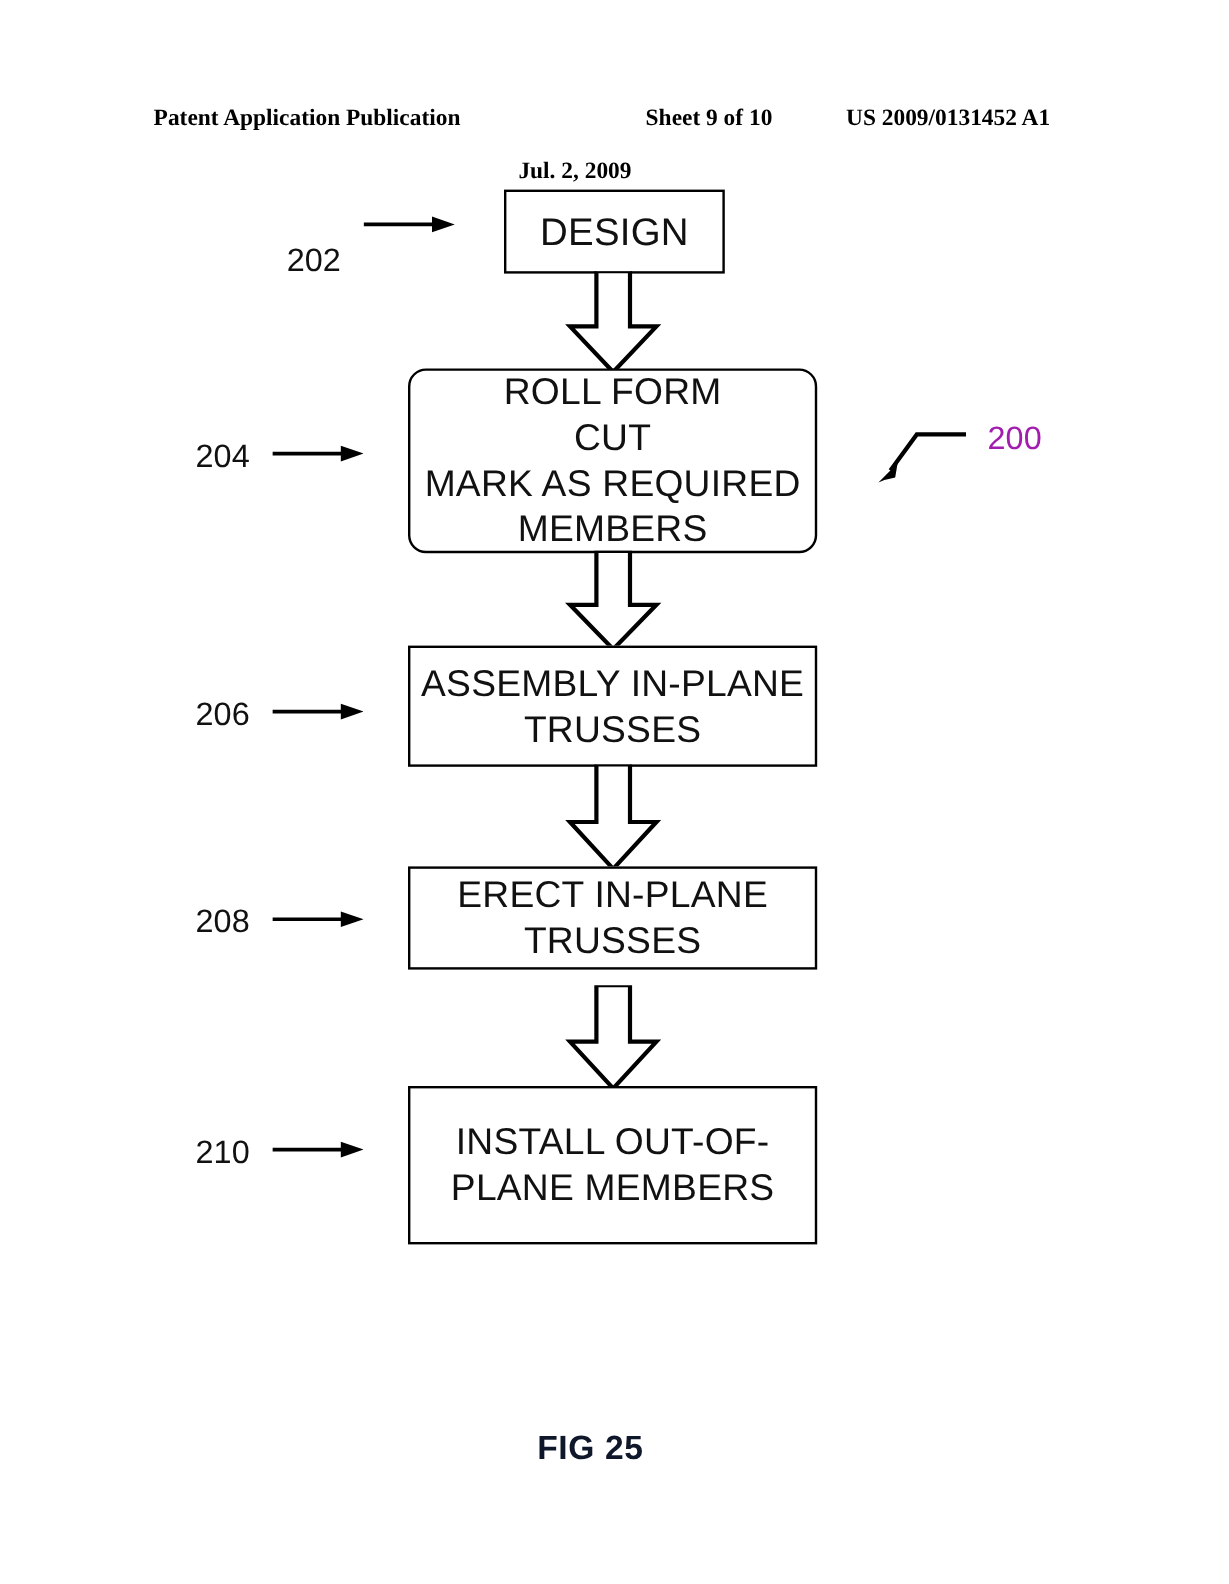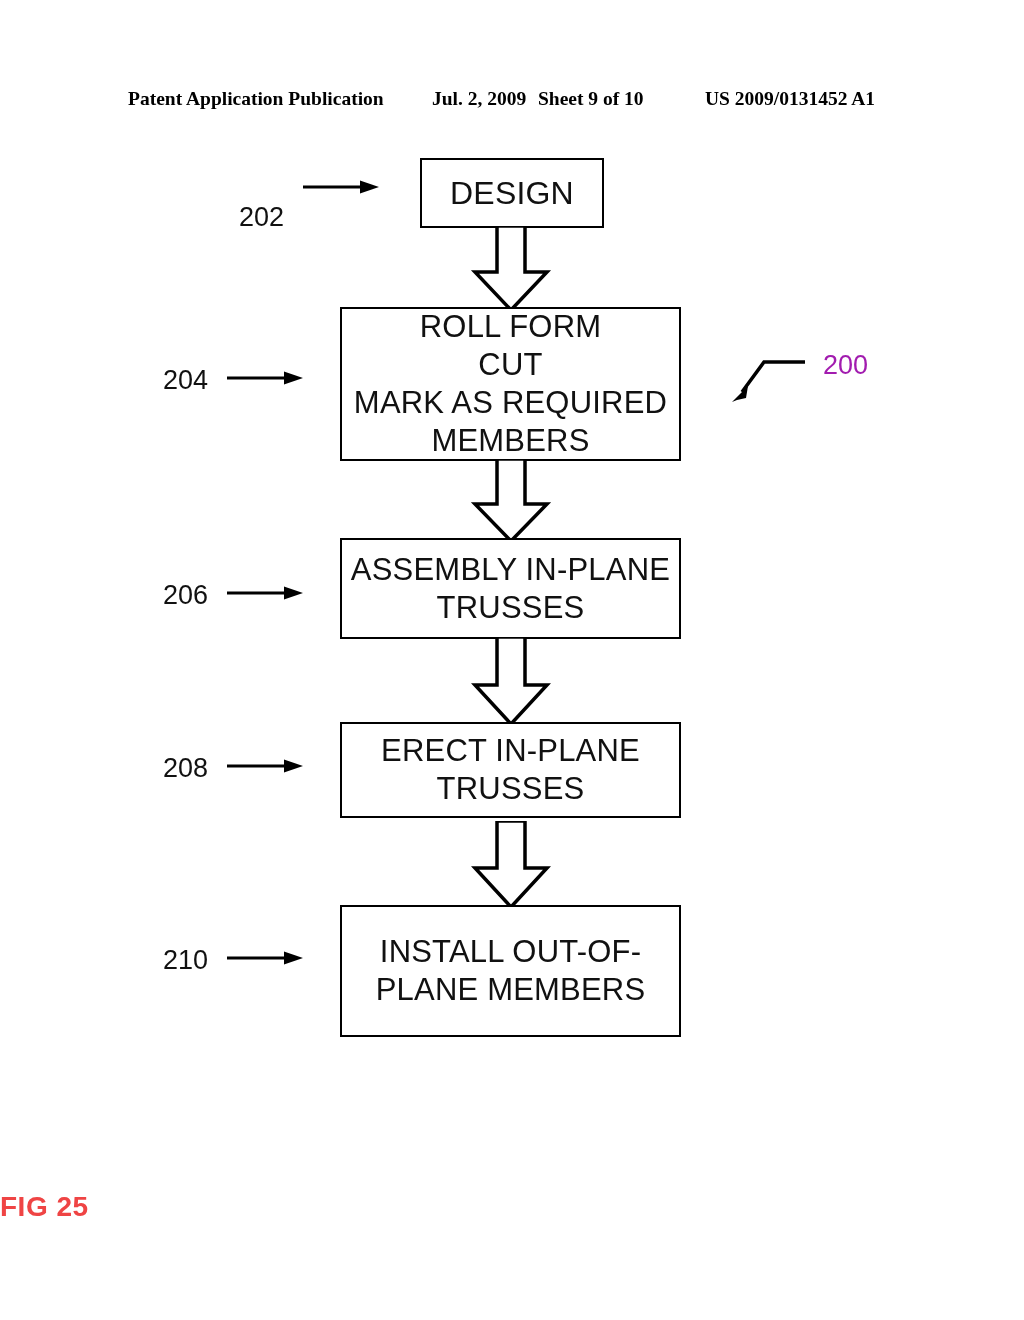--- a/index.html
+++ b/index.html
@@ -30,21 +30,21 @@
     font-size: 19.5px;
     color: #000;
     white-space: nowrap;
   }
   #header span {
     position: absolute;
     top: 0;
     line-height: 26px;
   }
   .hdr-pub   { left: 128px; }
-  .hdr-date  { left: 432px; }
+  .hdr-date  { left: 432px; margin-top: 44px; }
   .hdr-sheet { left: 538px; }
   .hdr-num   { left: 705px; }
 
   
   .fc-box {
     position: absolute;
     box-sizing: border-box;
     border: 2.5px solid #000;
     background: #fff;
     display: flex;
@@ -56,23 +56,23 @@
     font-size: 31px;
     line-height: 38px;
     letter-spacing: 0.2px;
     color: #111;
     white-space: pre-line;
   }
 
   #box-design    { left: 420px; top: 158px; width: 184px; height: 70px; }
   #box-design .box-text { font-size: 32px; line-height: 36px; }
 
-  #box-rollform  { left: 340px; top: 307px; width: 341px; height: 154px; }
+  #box-rollform  { left: 340px; top: 307px; width: 341px; height: 154px; border-radius: 15px; }
   #box-assembly  { left: 340px; top: 538px; width: 341px; height: 101px; }
-  #box-erect     { left: 340px; top: 722px; width: 341px; height: 96px; }
+  #box-erect     { left: 340px; top: 722px; width: 341px; height: 86px; }
   #box-install   { left: 340px; top: 905px; width: 341px; height: 132px; }
 
   
   .block-arrow {
     position: absolute;
     width: 86px;
   }
   .block-arrow svg { display: block; width: 100%; height: 100%; }
 
   #arrow-1 { left: 468px; top: 226px; height: 84px; }
@@ -126,25 +126,25 @@
     height: 56px;
   }
   #leader-200 svg { display: block; width: 100%; height: 100%; }
 
   
   #fig-caption {
     position: absolute;
     left: 0;
     top: 1191px;
     width: 984px;
-    text-align: left;
+    text-align: center;
     font-size: 28px;
     font-weight: bold;
     letter-spacing: 0.5px;
-    color: #ef4444;
+    color: #0f172a;
   }
 </style>
 </head>
 <body>
 
 <div id="page">
 
   <div id="header">
     <span class="hdr-pub">Patent Application Publication</span>
     <span class="hdr-date">Jul. 2, 2009</span>

